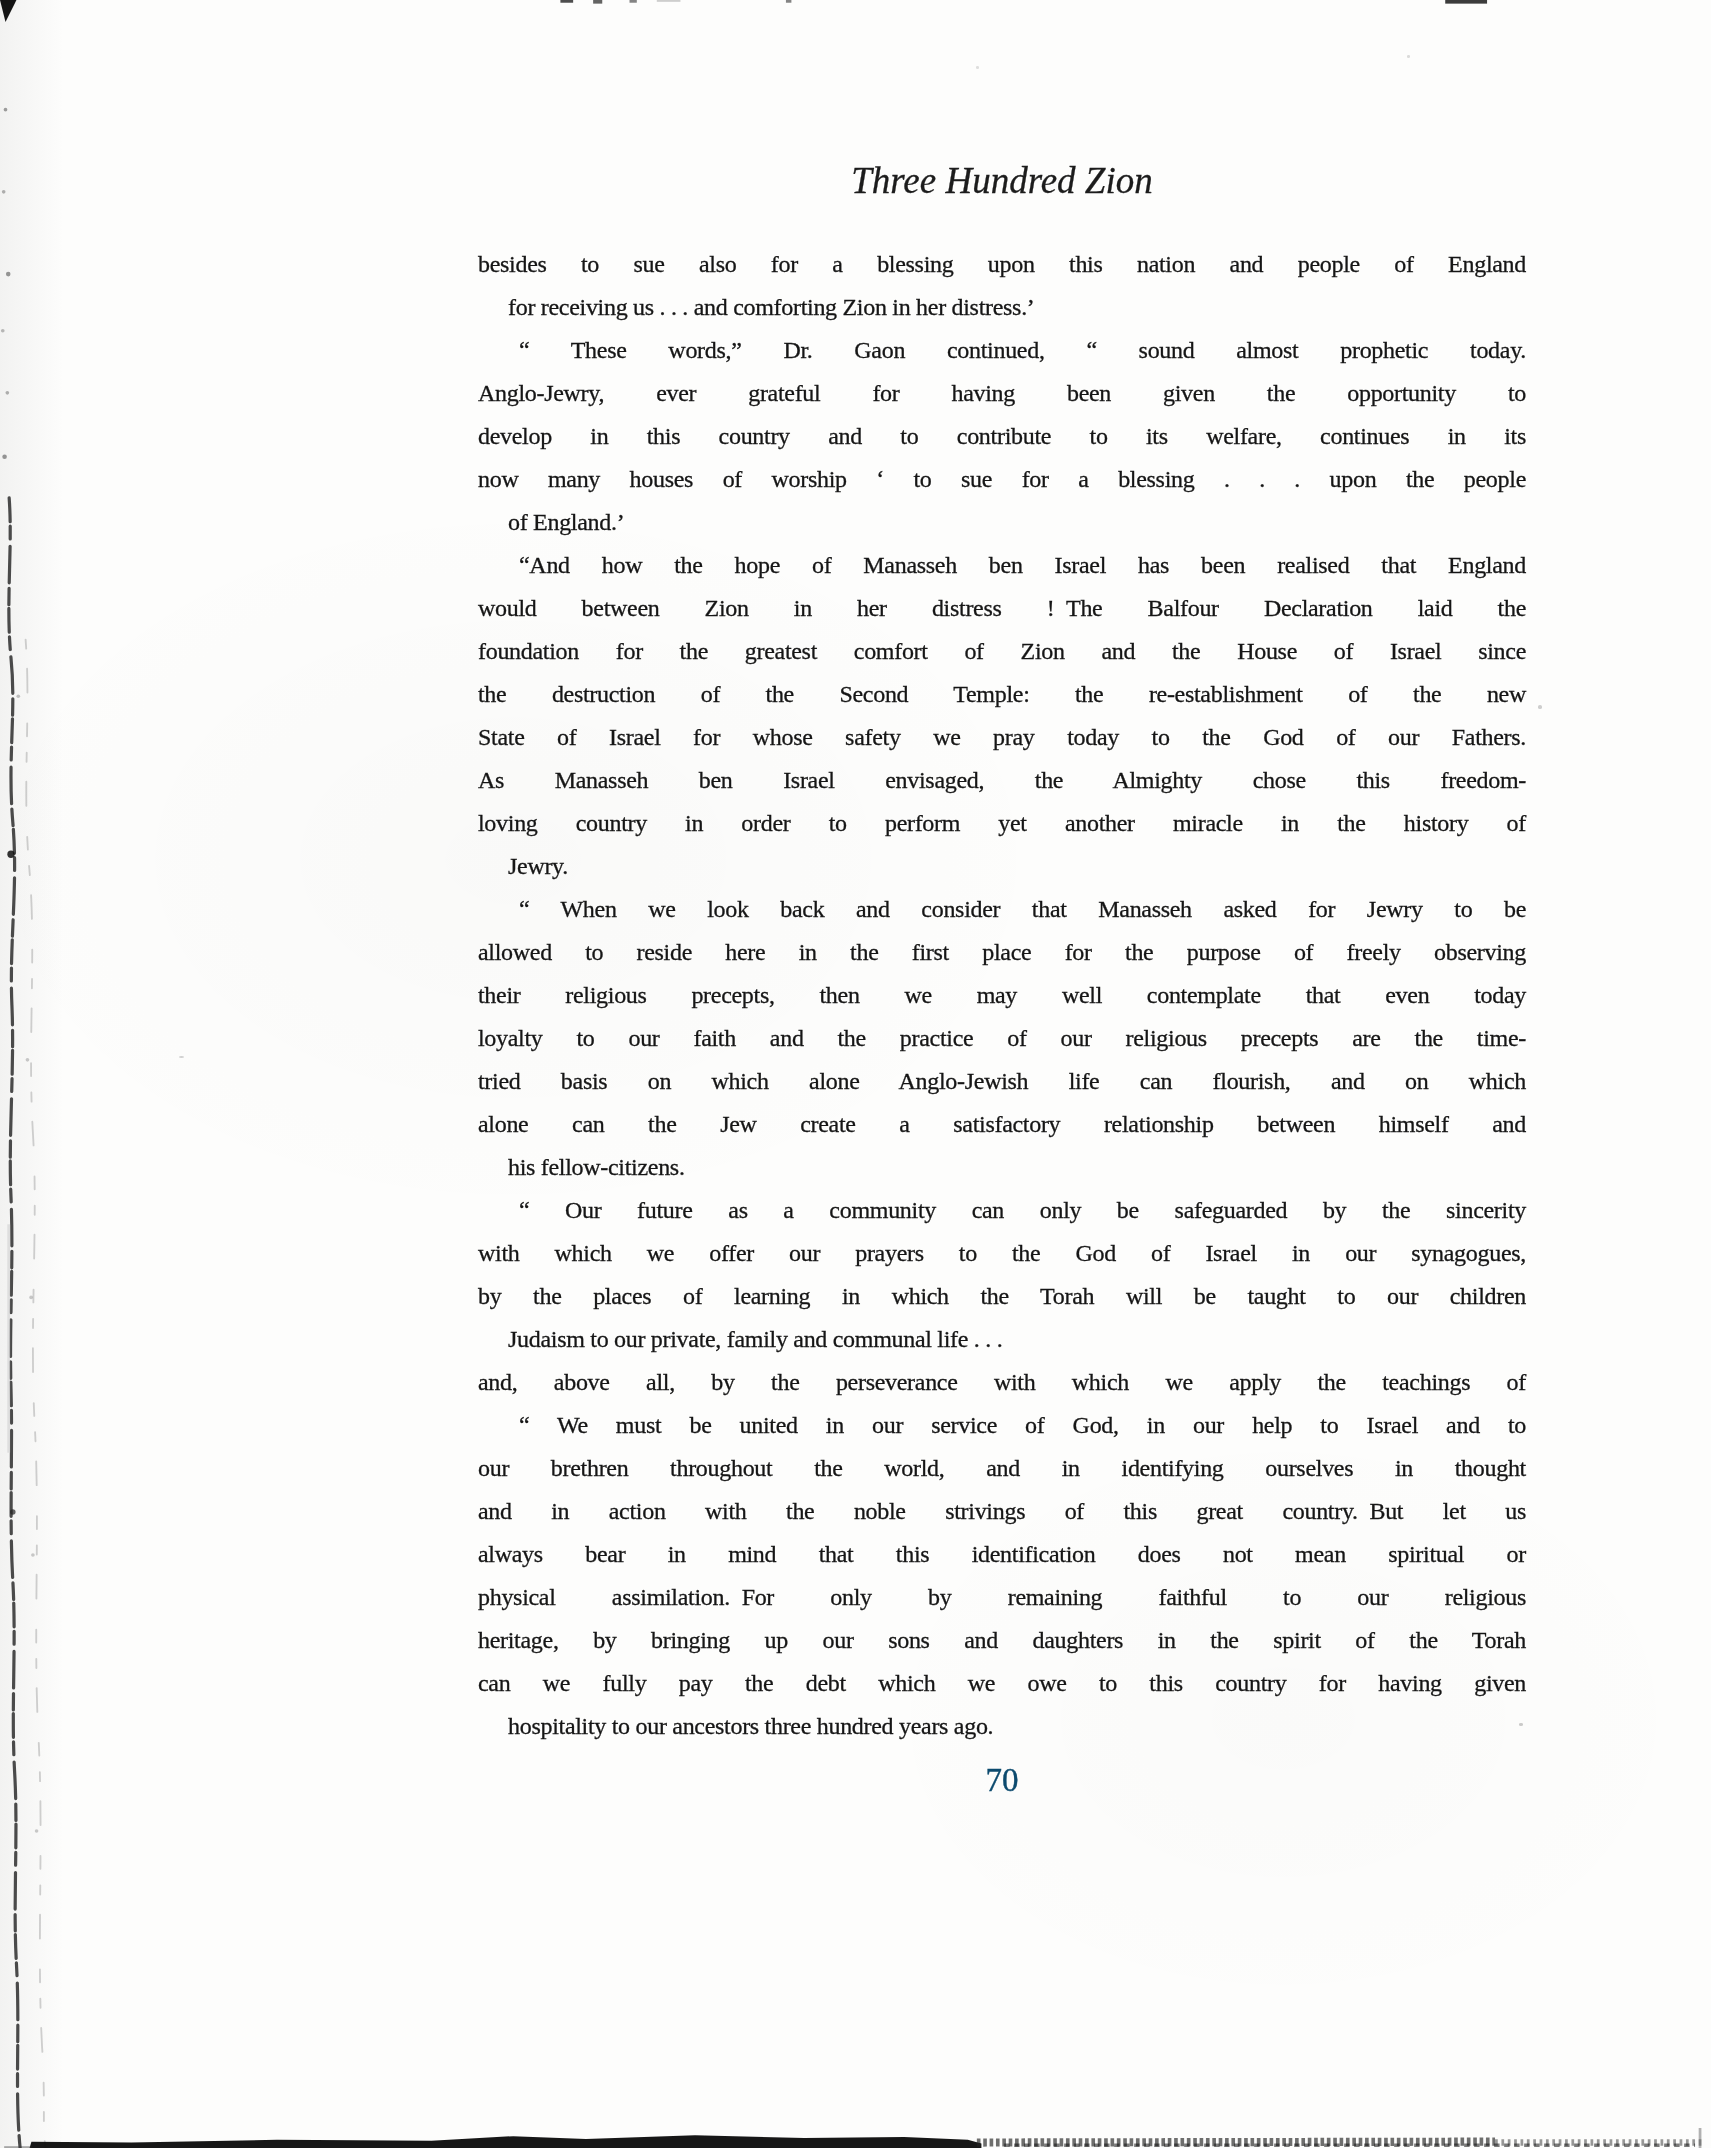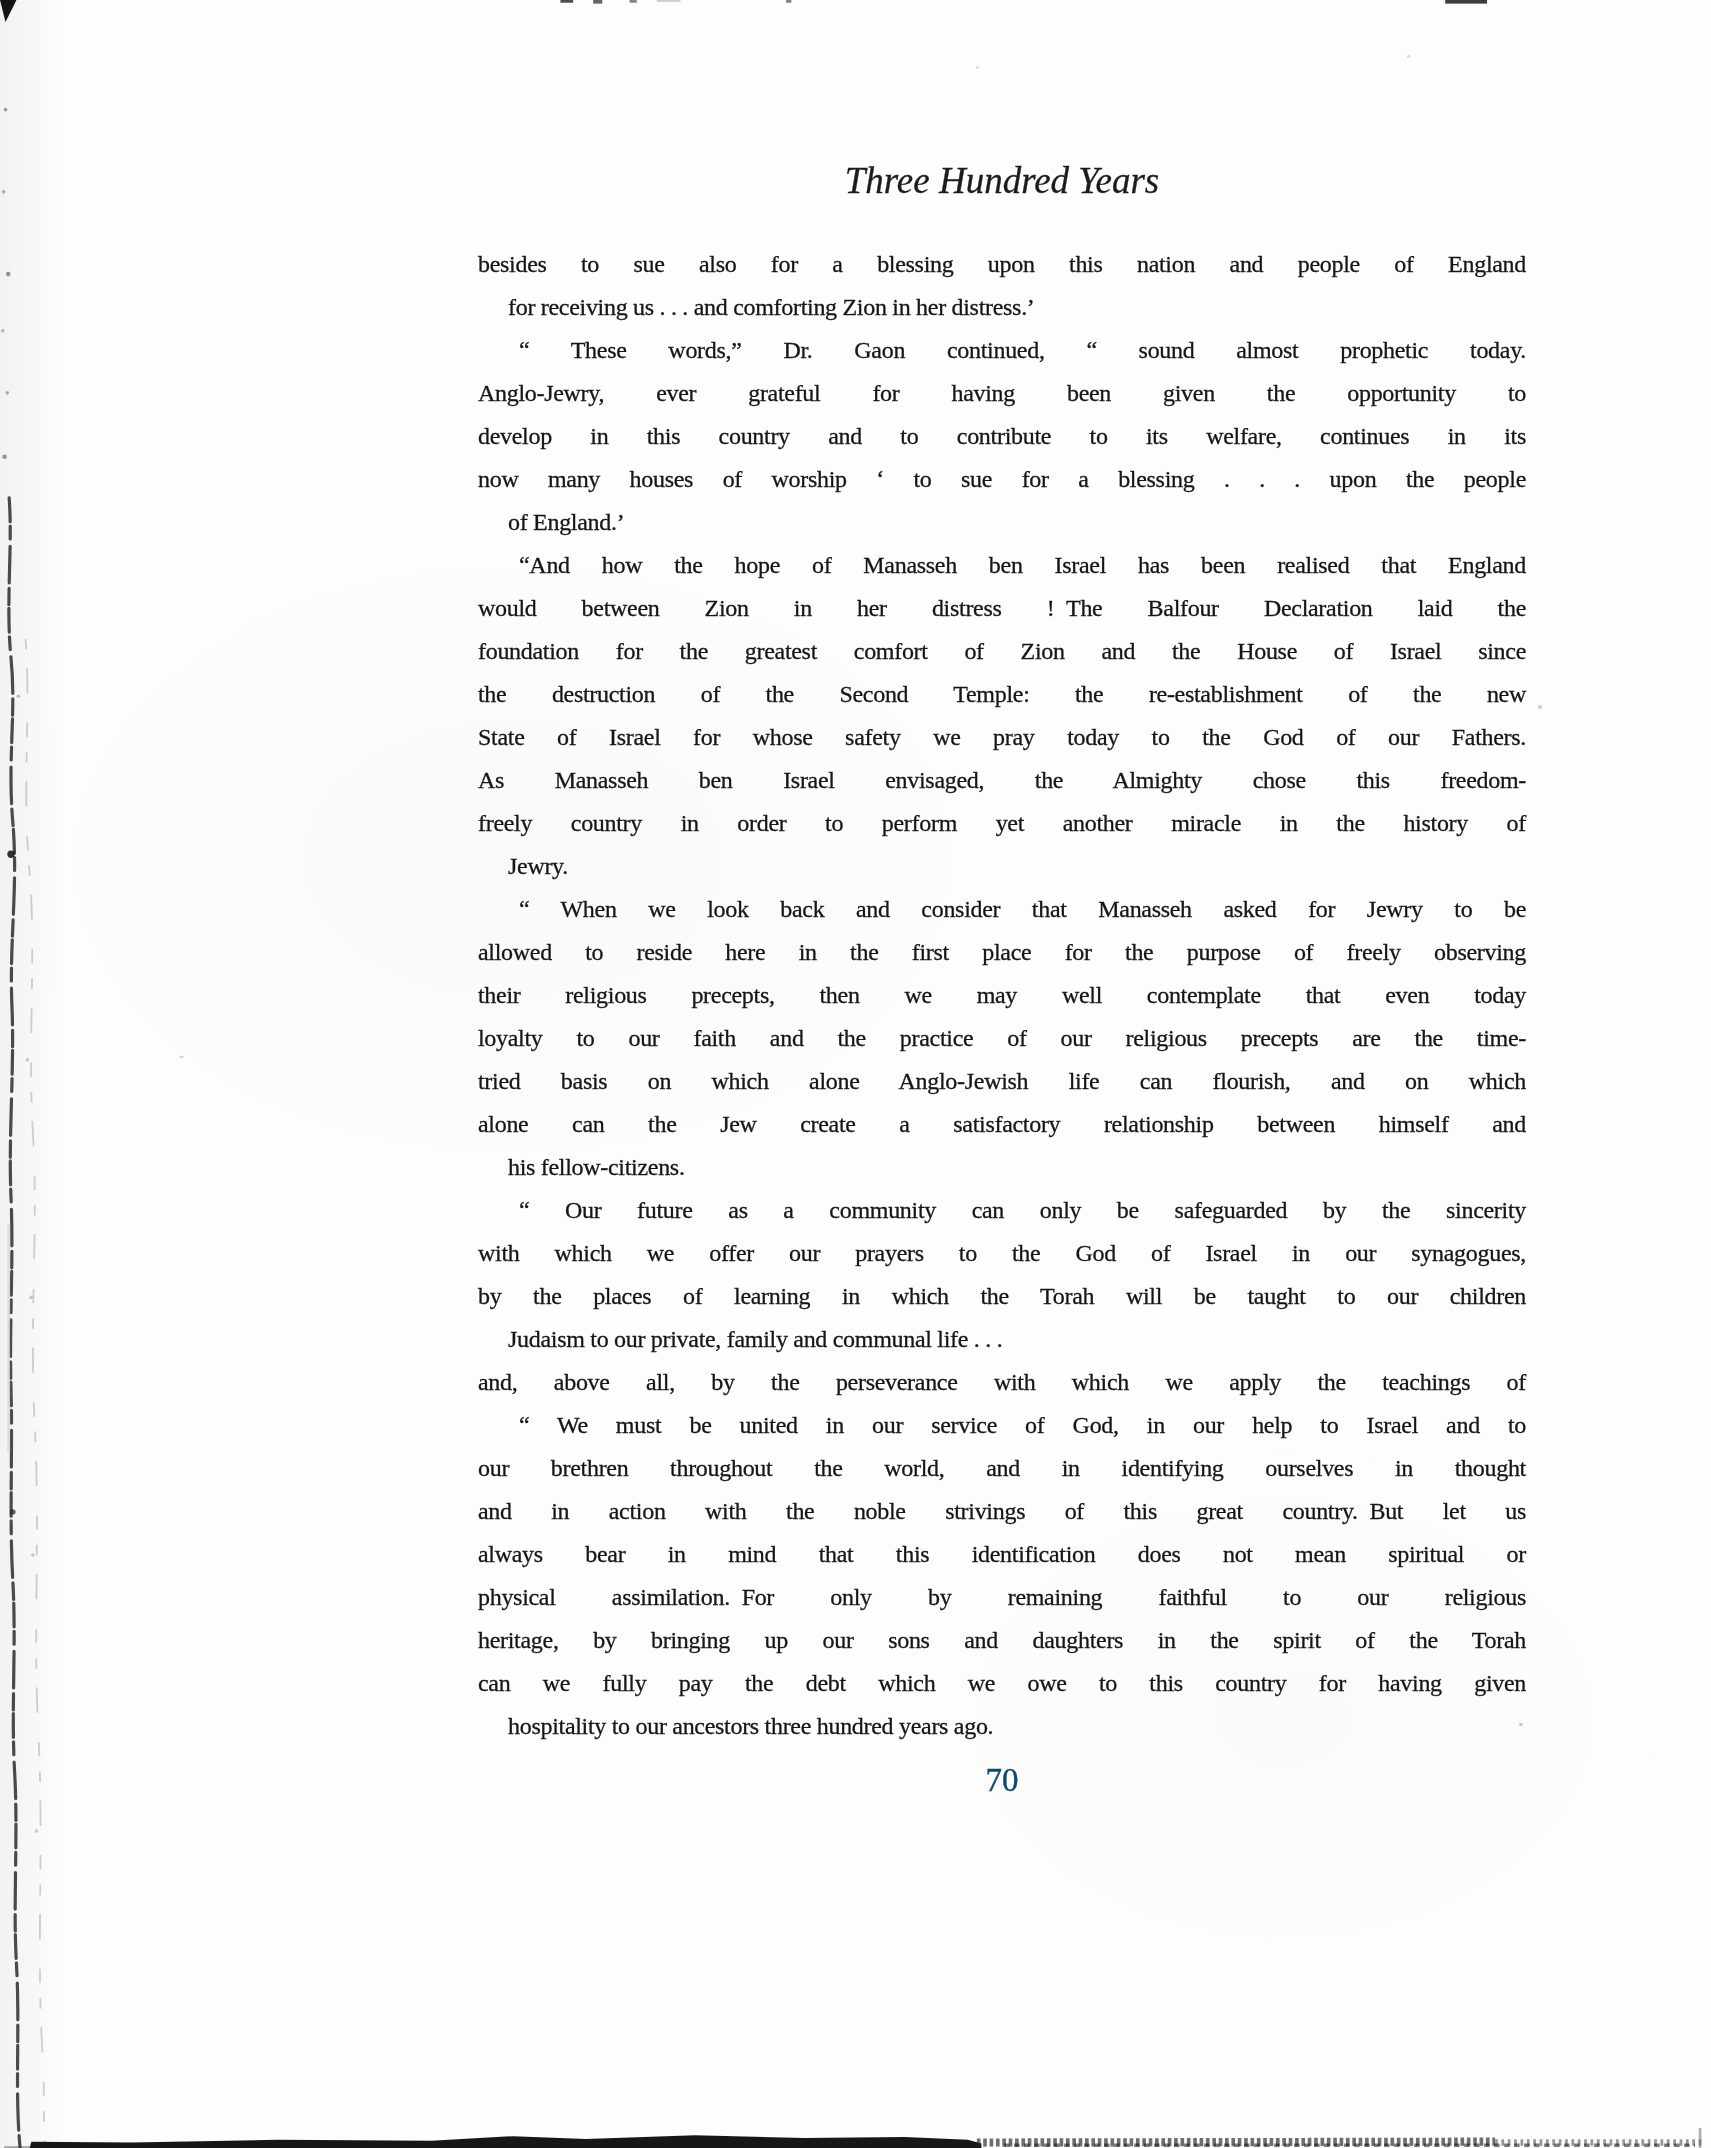--- a/index.html
+++ b/index.html
@@ -54,37 +54,37 @@
     -webkit-text-stroke:0.4px currentColor;
   }
   .artifact{position:absolute;pointer-events:none;}
   .speck{position:absolute;border-radius:50%;background:#555;pointer-events:none;}
 </style>
 </head>
 <body>
 
 <div class="page">
 
-  <div class="runhead">Three Hundred Years</div>
+  <div class="runhead">Three Hundred Zion</div>
 
   <div class="textcol">
       <div class="line">besides to sue also for a blessing upon this nation and people of England</div>
       <div class="line last">for receiving us . . . and comforting Zion in her distress.’</div>
       <div class="line indent">“ These words,” Dr. Gaon continued, “ sound almost prophetic today.</div>
       <div class="line">Anglo-Jewry, ever grateful for having been given the opportunity to</div>
       <div class="line">develop in this country and to contribute to its welfare, continues in its</div>
       <div class="line">now many houses of worship ‘ to sue for a blessing . . . upon the people</div>
       <div class="line last">of England.’</div>
       <div class="line indent">“And how the hope of Manasseh ben Israel has been realised that England</div>
       <div class="line">would between Zion in her distress ! The Balfour Declaration laid the</div>
       <div class="line">foundation for the greatest comfort of Zion and the House of Israel since</div>
       <div class="line">the destruction of the Second Temple: the re-establishment of the new</div>
       <div class="line">State of Israel for whose safety we pray today to the God of our Fathers.</div>
       <div class="line">As Manasseh ben Israel envisaged, the Almighty chose this freedom-</div>
-      <div class="line">freely country in order to perform yet another miracle in the history of</div>
+      <div class="line">loving country in order to perform yet another miracle in the history of</div>
       <div class="line last">Jewry.</div>
       <div class="line indent">“ When we look back and consider that Manasseh asked for Jewry to be</div>
       <div class="line">allowed to reside here in the first place for the purpose of freely observing</div>
       <div class="line">their religious precepts, then we may well contemplate that even today</div>
       <div class="line">loyalty to our faith and the practice of our religious precepts are the time-</div>
       <div class="line">tried basis on which alone Anglo-Jewish life can flourish, and on which</div>
       <div class="line">alone can the Jew create a satisfactory relationship between himself and</div>
       <div class="line last">his fellow-citizens.</div>
       <div class="line indent">“ Our future as a community can only be safeguarded by the sincerity</div>
       <div class="line">with which we offer our prayers to the God of Israel in our synagogues,</div>

